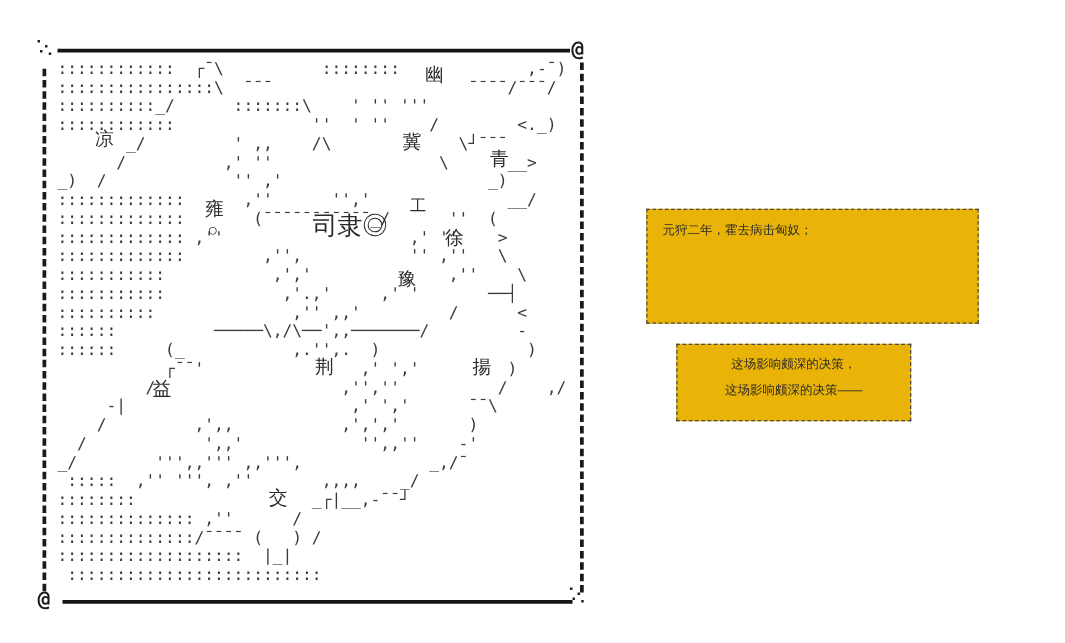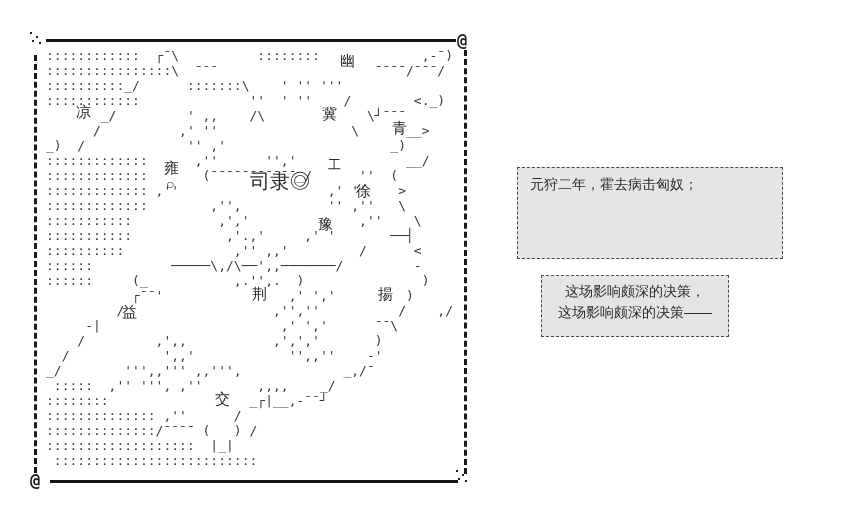--- a/index.html
+++ b/index.html
@@ -13,22 +13,22 @@
   .dotc{position:absolute;width:2px;height:2px;background:#222;
         box-shadow:6px 4px 0 #222,2px 8px 0 #222,9px 10px 0 #222;}
   
   #map-art{position:absolute;left:46px;top:48px;margin:0;
            font-family:"DejaVu Sans Mono",monospace;font-size:13px;line-height:15px;
            color:#3b3b3b;letter-spacing:0;white-space:pre;}
   
   .plabel{position:absolute;font-size:15px;line-height:15px;color:#2a2a2a;
           font-family:"Liberation Sans",sans-serif;white-space:nowrap;}
   
-  .panel{position:absolute;border:1px dashed #4a4a4a;background:#e5e5e5;
-         font-size:14px;line-height:21px;color:#2b2b2b;}
+  .panel{position:absolute;border:1px dashed #4a4a4a;background:#eab308;
+         font-size:10px;line-height:21px;color:#2b2b2b;}
   #panel-1{left:517px;top:167px;width:252px;height:84px;padding:6px 0 0 12px;}
   #panel-2{left:541px;top:275px;width:186px;height:55px;padding:5px 0 0 0;text-align:center;}
   .tline{white-space:nowrap;}
 </style>
 </head>
 <body>
 
 <div id="page">
 
   <div class="border-h" style="left:46px;top:39px;width:410px;"></div>

